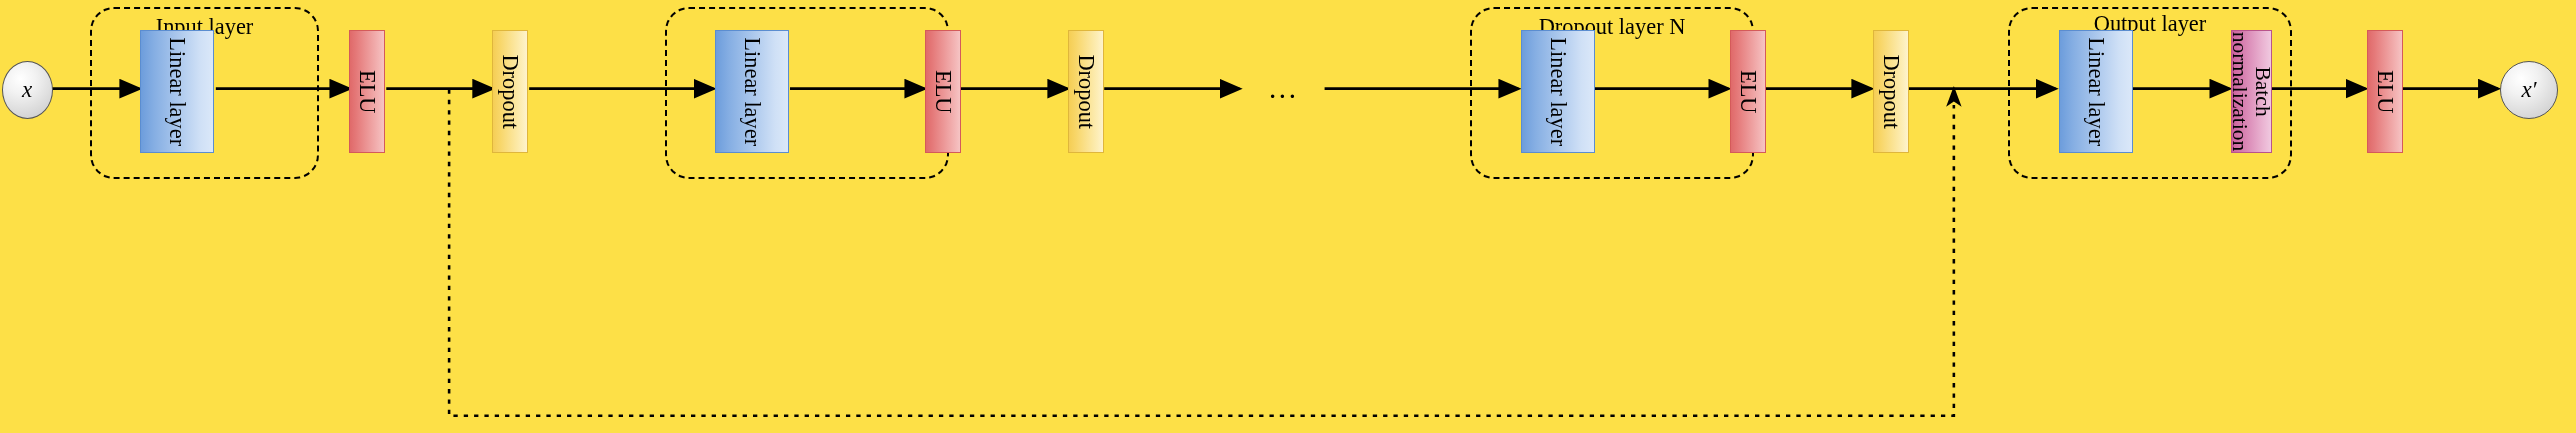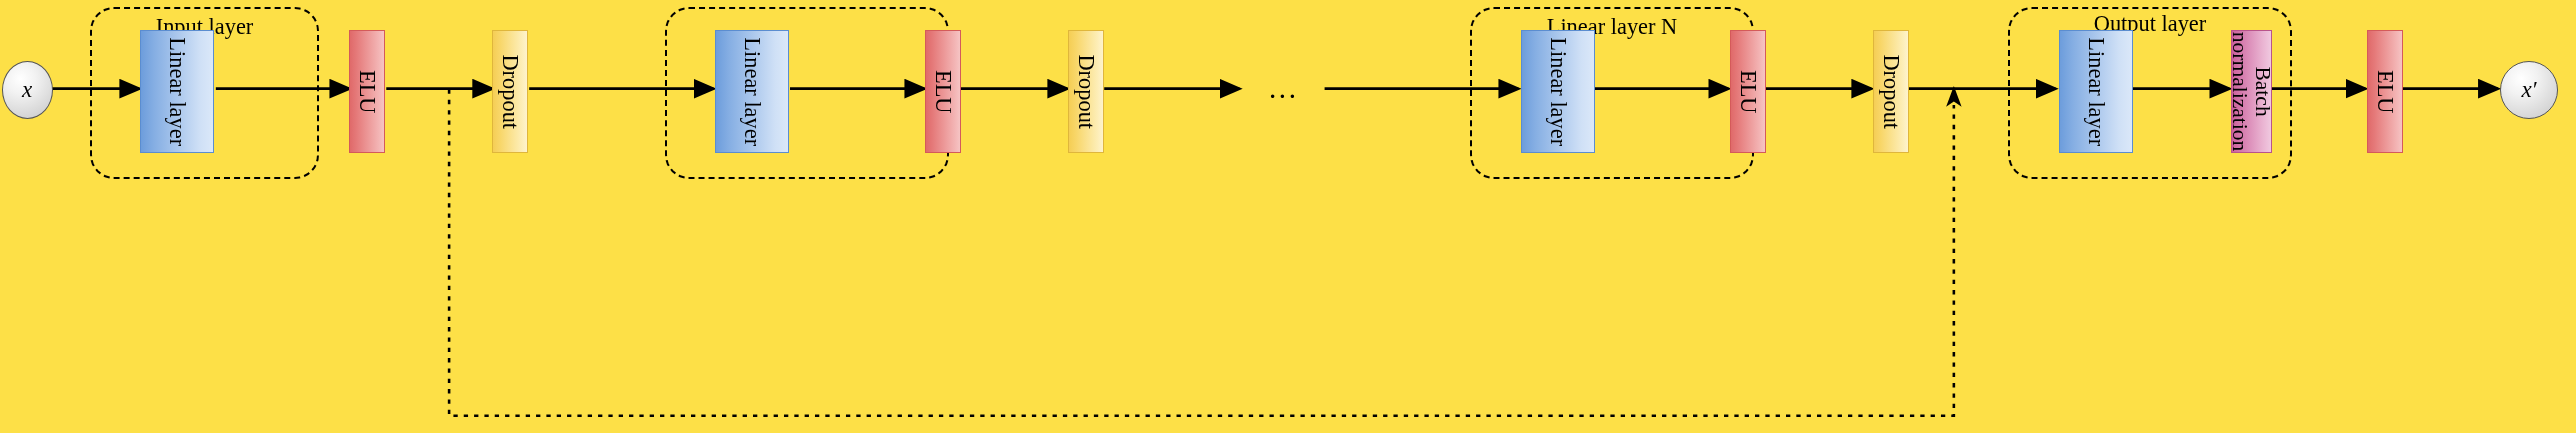--- a/index.html
+++ b/index.html
@@ -140,21 +140,21 @@
 
     <path d="M2268,100 L2277,124 L2268,118 L2259,124 Z" fill="#000"></path>
   </svg>
 
   <div class="group-box" style="left:90px;top:6.9px;width:229px;height:172px;"></div>
   <div class="group-title" style="left:90px;top:15.5px;width:229px;">Input layer</div>
 
   <div class="group-box" style="left:665px;top:6.9px;width:284px;height:172px;"></div>
 
   <div class="group-box" style="left:1470px;top:6.9px;width:284px;height:172px;"></div>
-  <div class="group-title" style="left:1470px;top:15.5px;width:284px;">Linear layer N</div>
+  <div class="group-title" style="left:1470px;top:15.5px;width:284px;">Dropout layer N</div>
 
   <div class="group-box" style="left:2008px;top:6.9px;width:284px;height:172px;"></div>
   <div class="group-title" style="left:2008px;top:13px;width:284px;">Output layer</div>
 
   <div class="node" style="left:1.7px;top:61px;width:49px;height:56px;">
     <span>x</span>
   </div>
 
   <div class="node" style="left:2500px;top:61px;width:56px;height:56px;">
     <span>x′</span>

